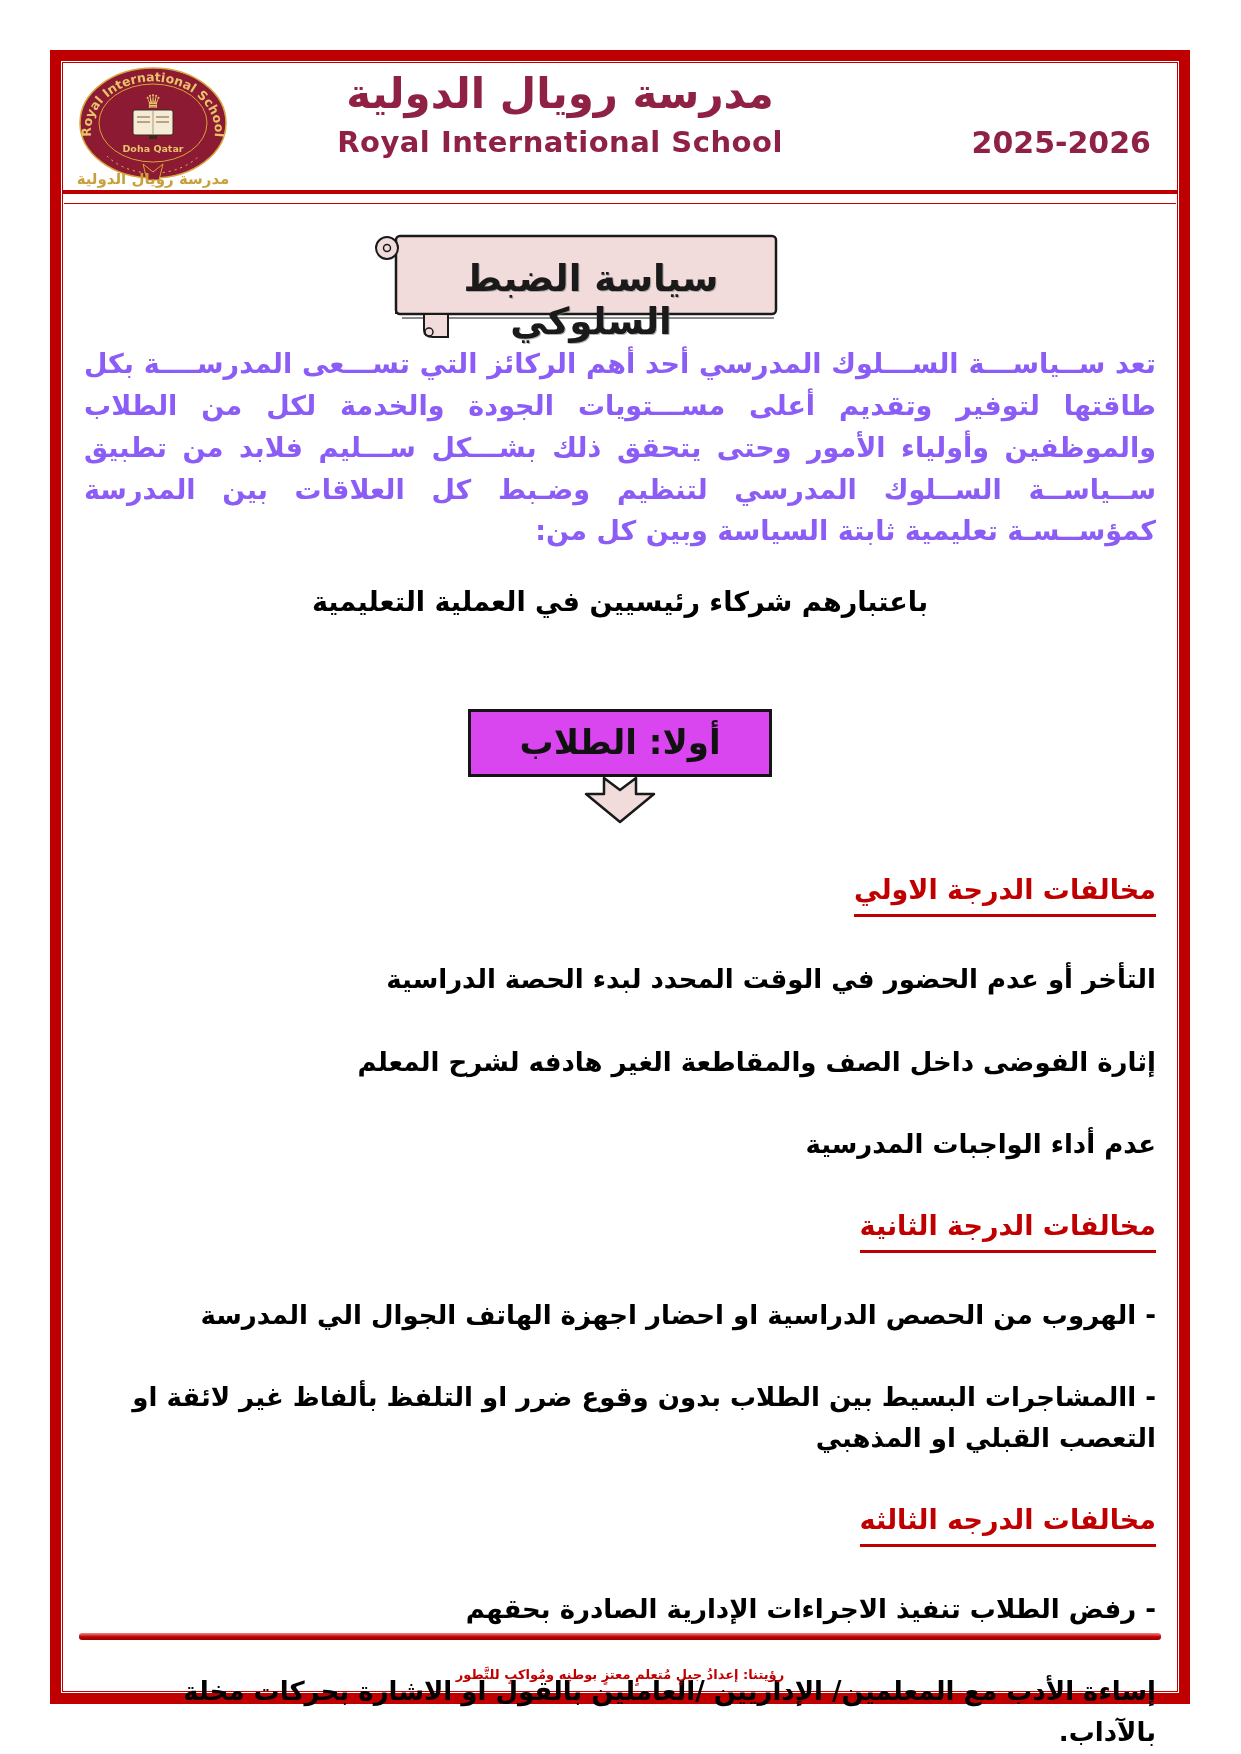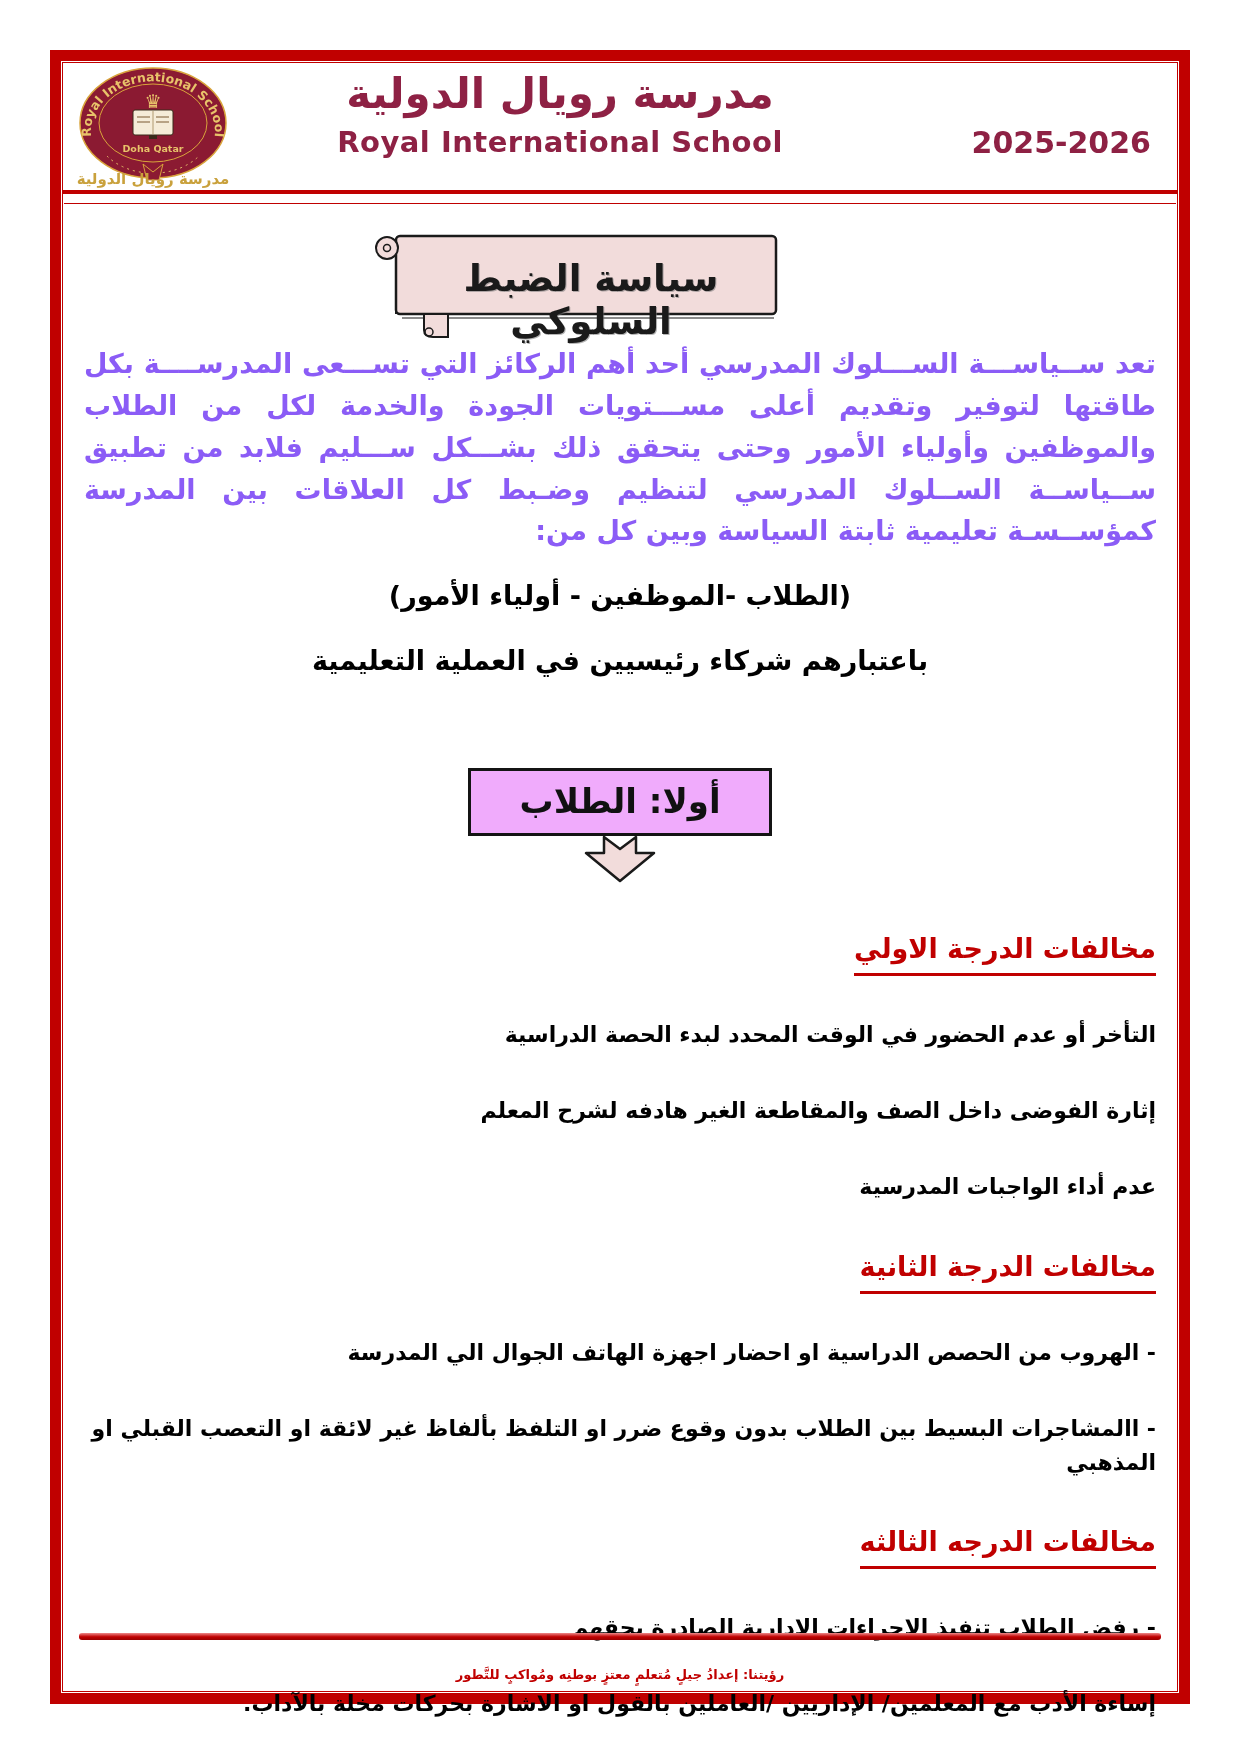--- a/index.html
+++ b/index.html
@@ -78,39 +78,39 @@
   }
   .center-line {
     text-align: center; font-size: 27px; font-weight: bold; color: #000;
   }
   .partners { margin-top: 28px; }
   .partners-sub { margin-top: 34px; }
 
   
   .first-banner {
     width: 304px; margin: 92px auto 0 auto;
-    background: #f0abfc; border: 3px solid #141414;
+    background: #d946ef; border: 3px solid #141414;
     text-align: center; font-size: 34px; font-weight: bold; color: #111;
     padding: 10px 8px 12px 8px;
   }
   .arrow-wrap { width: 72px; margin: -1px auto 0 auto; text-align: center; }
 
   .sec-heading {
     margin: 46px 18px 0 18px;
     text-align: right;
   }
   .sec-heading span {
     display: inline-block;
     color: #C00000; font-size: 27px; font-weight: bold;
     border-bottom: 3px solid #C00000;
     padding-bottom: 9px;
   }
   .item {
     margin: 42px 18px 0 18px;
-    font-size: 22px; font-weight: bold; color: #000;
+    font-size: 26px; font-weight: bold; color: #000;
     text-align: right; line-height: 1.55;
   }
 
   
   .footer {
     position: absolute; left: 10px; right: 10px; bottom: 8px;
   }
   .footer-line {
     height: 7px; width: 99%; margin: 0 auto;
     background: linear-gradient(to bottom, #ef8a8a 0%, #c00000 55%, #9a0000 100%);
@@ -171,21 +171,20 @@
             <circle cx="21" cy="17" r="3.5" fill="none" stroke="#1a1a1a" stroke-width="1.5"></circle>
             <path d="M 30,26 L 30,83" stroke="#1a1a1a" stroke-width="2" fill="none"></path>
             <path d="M 58,83 l 0,16 q 0,7 9,7 l 15,0 l 0,-23 z" fill="#F2DCDB" stroke="#1a1a1a" stroke-width="2"></path>
             <circle cx="63" cy="101" r="4" fill="none" stroke="#1a1a1a" stroke-width="1.5"></circle>
           </svg>
           <div class="scroll-text">سياسة الضبط السلوكي</div>
         </div>
 
         <p class="intro">تعد ســياســـة الســـلوك المدرسي أحد أهم الركائز التي تســـعى المدرســــة بكل طاقتها لتوفير وتقديم أعلى مســـتويات الجودة والخدمة لكل من الطلاب والموظفين وأولياء الأمور وحتى يتحقق ذلك بشـــكل ســـليم فلابد من تطبيق ســياســة الســلوك المدرسي لتنظيم وضـبط كل العلاقات بين المدرسة كمؤســسـة تعليمية ثابتة السياسة وبين كل من:</p>
 
-        <div class="center-line partners">(الطلاب -الموظفين - أولياء الأمور)</div>
         <div class="center-line partners-sub">باعتبارهم شركاء رئيسيين في العملية التعليمية</div>
 
         <div class="first-banner">أولا: الطلاب</div>
         <div class="arrow-wrap">
           <svg width="72" height="48" viewBox="0 0 72 48">
             <path d="M 20,2 L 36,14 L 52,2 L 52,18 L 70,18 L 36,46 L 2,18 L 20,18 Z" fill="#F2DCDB" stroke="#1a1a1a" stroke-width="2.5" stroke-linejoin="round"></path>
           </svg>
         </div>
 
         <div class="sec-heading">

